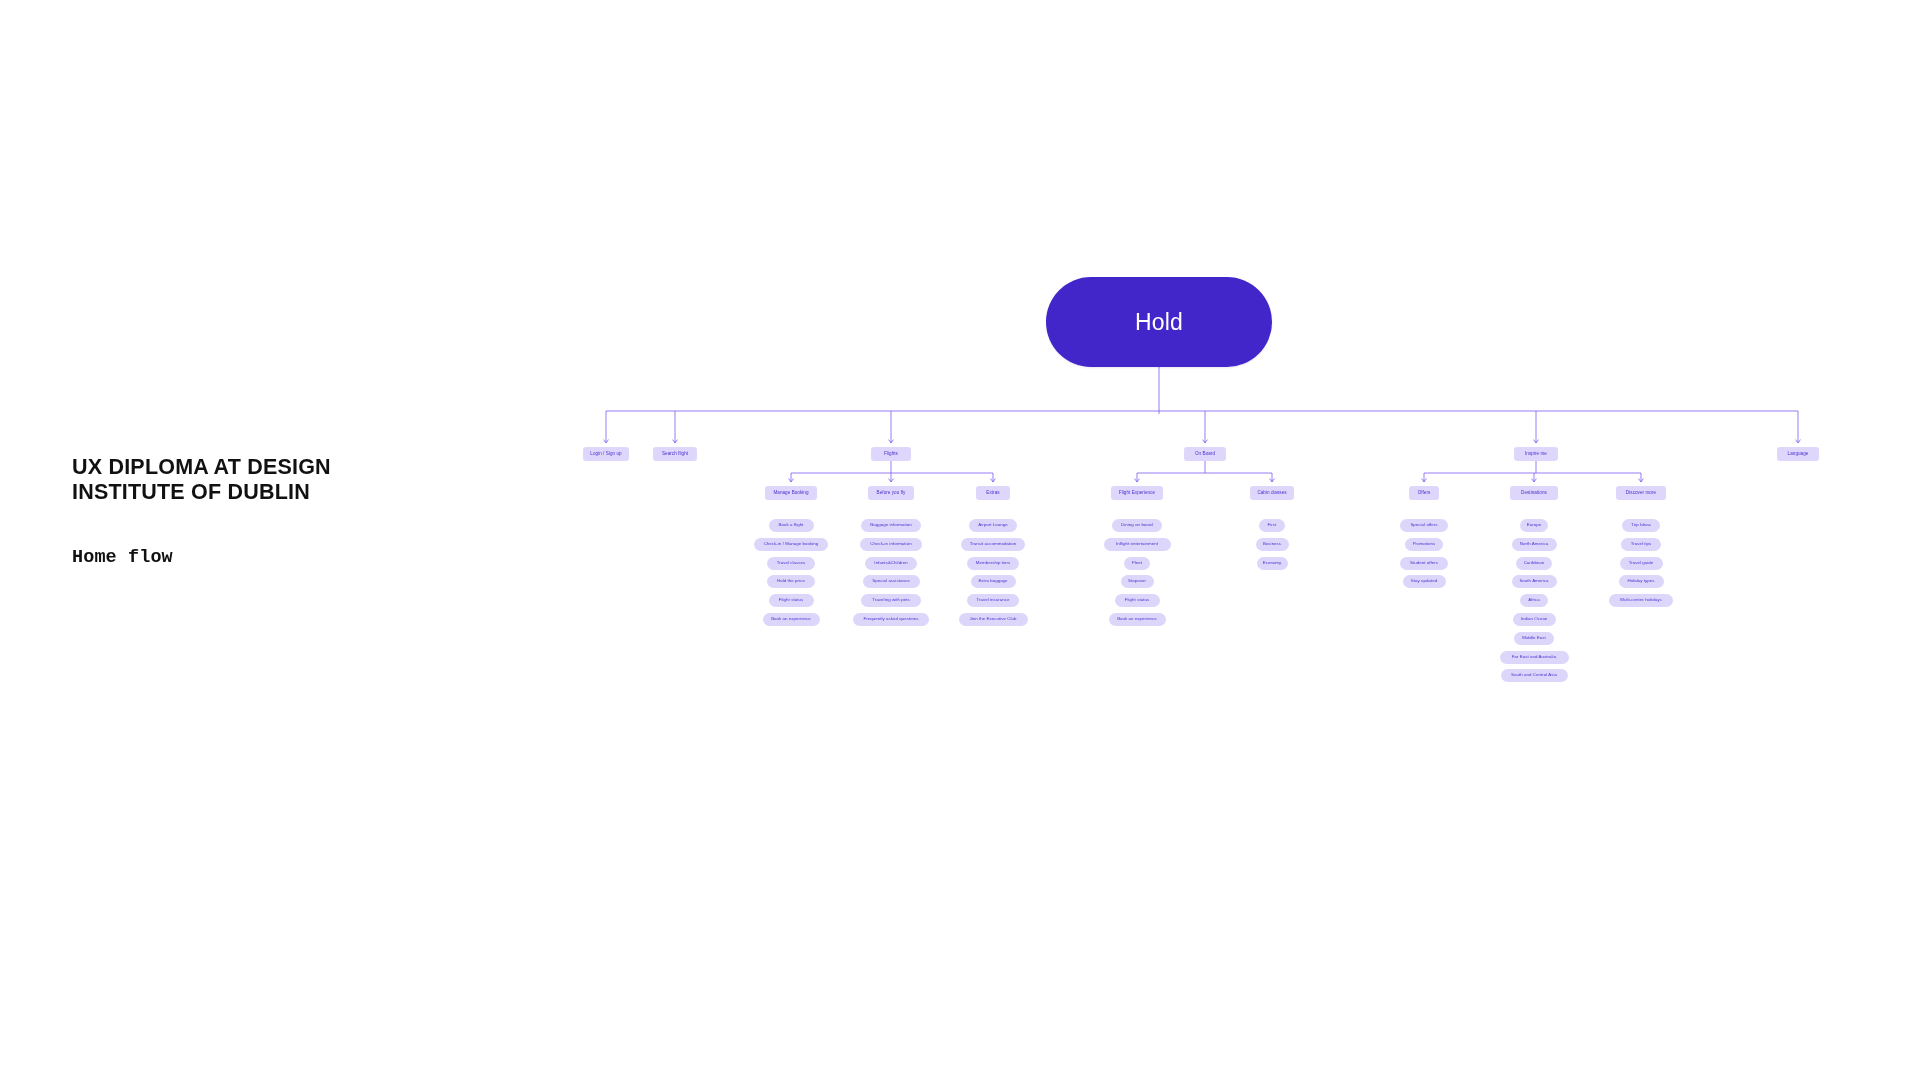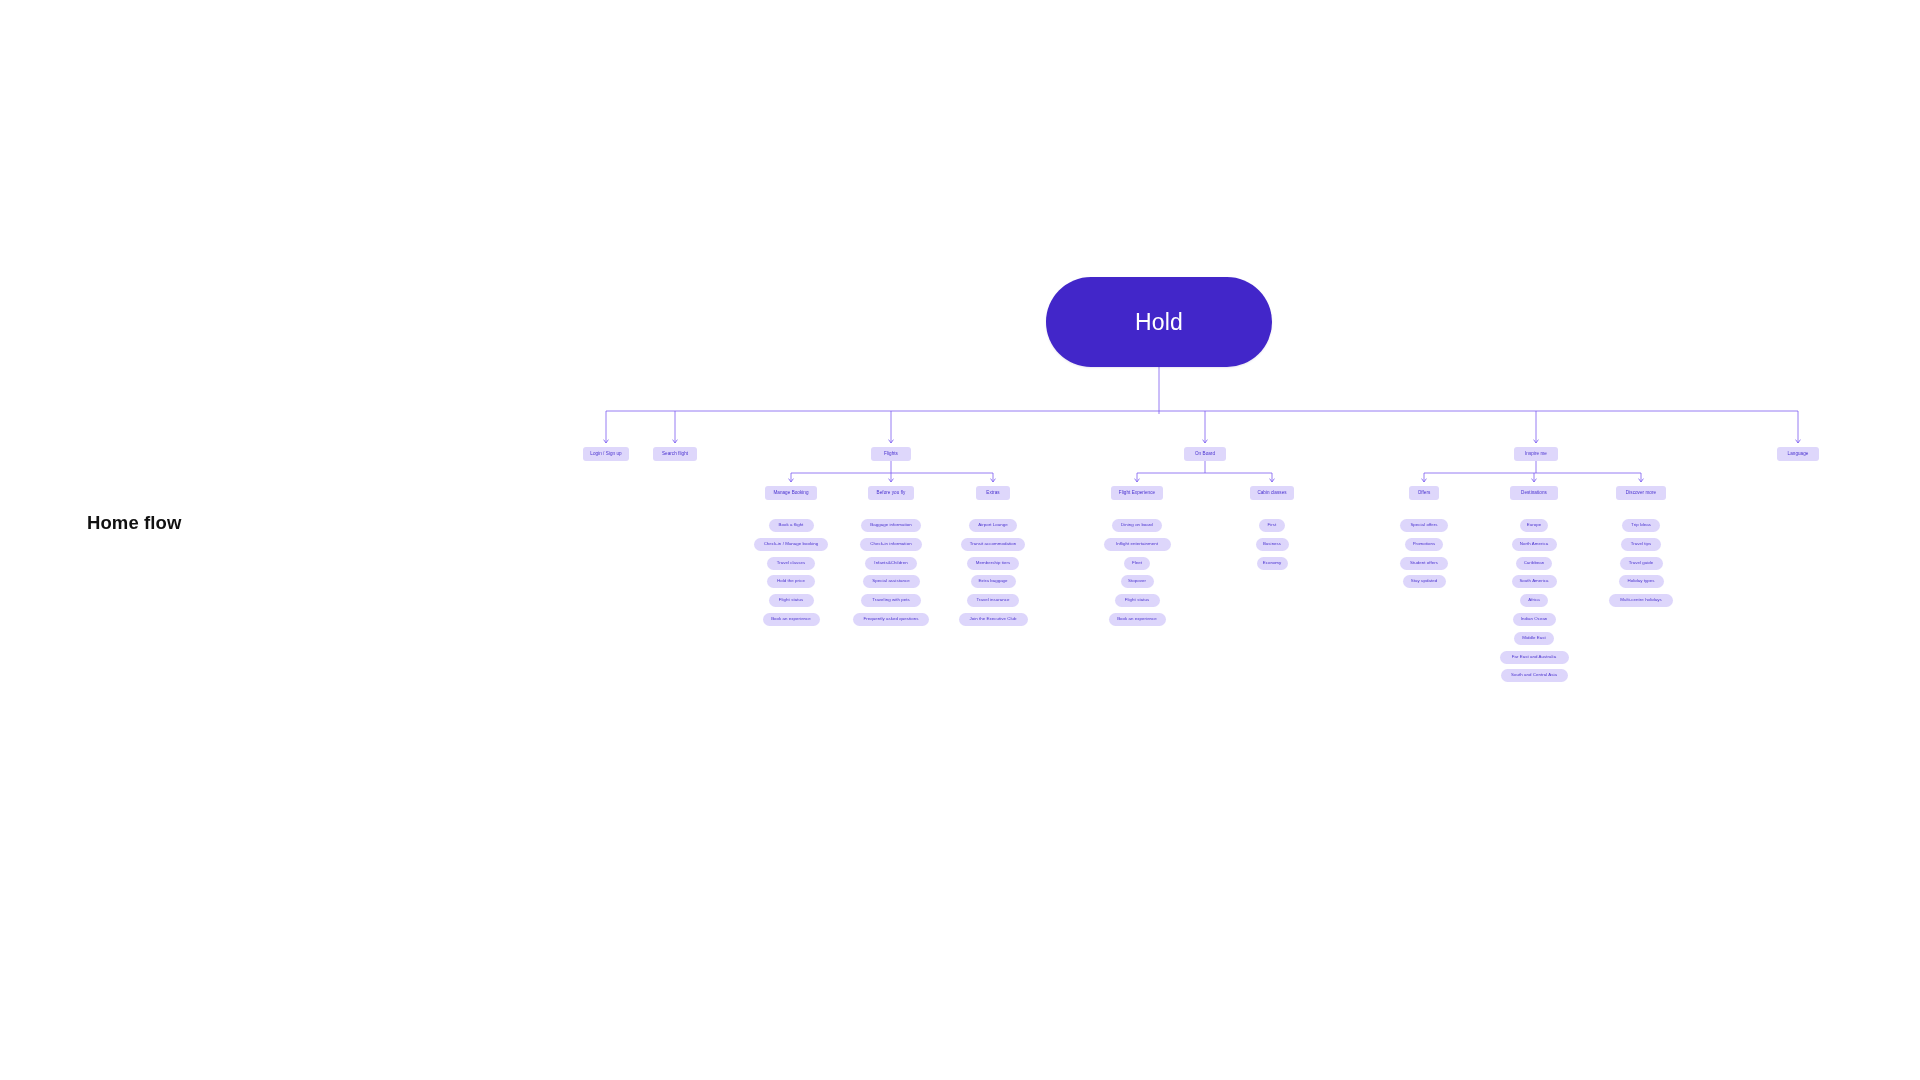--- a/index.html
+++ b/index.html
@@ -30,23 +30,24 @@
     letter-spacing: 0.2px;
     line-height: 1.16;
     color: #111111;
     text-transform: uppercase;
     margin: 0;
   }
   #caption .subtitle {
     font-size: 18.5px;
     font-weight: 700;
     color: #111111;
-    margin: 15px;
+    margin: 0;
     padding-top: 42px;
     letter-spacing: 0.1px;
+    font-family: Liberation Mono, monospace;
   }
 
   
   #diagram {
     position: absolute;
     left: 0;
     top: 0;
     width: 1920px;
     height: 1080px;
   }
@@ -108,20 +109,21 @@
     border-radius: 7px;
     font-size: 4.4px;
     background: #ddd6fb;
     letter-spacing: 0.05px;
   }
 </style>
 </head>
 <body>
 
 <div id="caption">
+  <p class="title">UX DIPLOMA AT DESIGN INSTITUTE OF DUBLIN</p>
   <p class="subtitle">Home flow</p>
 </div>
 
 <div id="diagram">
   <svg id="wires" viewBox="0 0 1920 1080" width="1920" height="1080" aria-hidden="true">
       <line x1="1159" y1="367" x2="1159" y2="414" stroke="#7b5cf0" stroke-width="0.8"></line>
       <line x1="606" y1="411" x2="1798" y2="411" stroke="#7b5cf0" stroke-width="0.8"></line>
       <line x1="606" y1="411" x2="606" y2="443" stroke="#7b5cf0" stroke-width="0.8"></line>
       <path d="M 603.6 439.6 L 606 443 L 608.4 439.6" fill="none" stroke="#7b5cf0" stroke-width="0.8"></path>
       <line x1="675" y1="411" x2="675" y2="443" stroke="#7b5cf0" stroke-width="0.8"></line>

